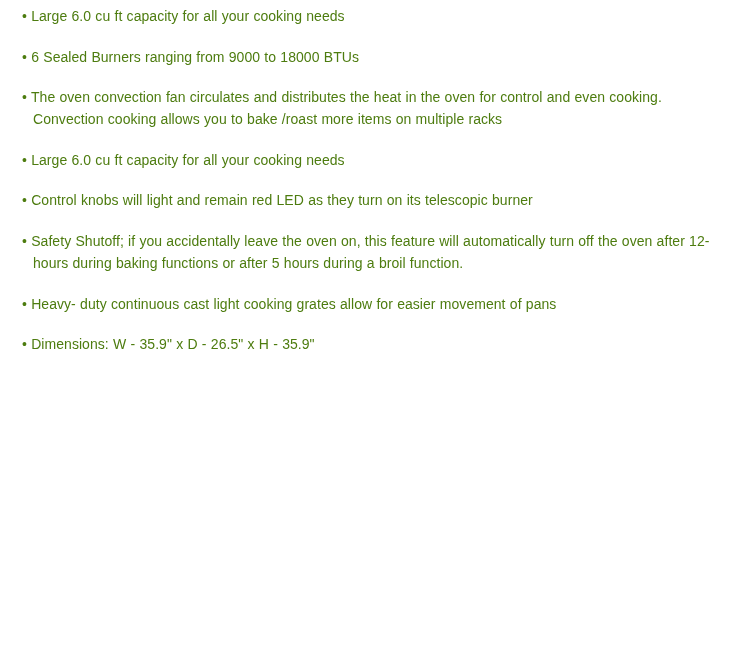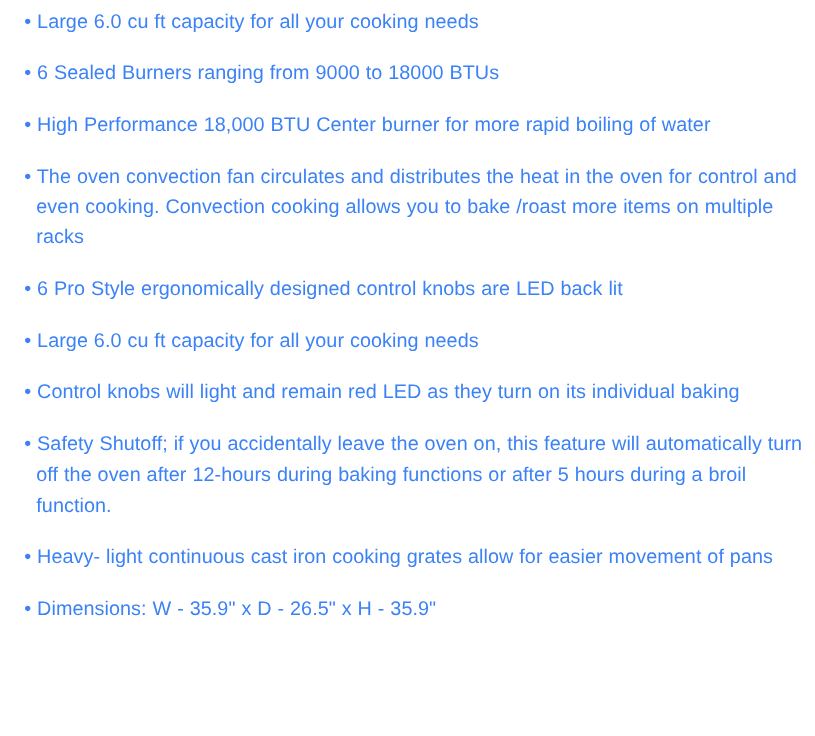--- a/index.html
+++ b/index.html
@@ -13,40 +13,38 @@
     font-family: "Liberation Sans", sans-serif;
     color: #1a1a1a;
     overflow: hidden;
   }
   #feature-list {
     padding: 6px 10px 0 22px;
     box-sizing: border-box;
     width: 741px;
   }
   .feature-item {
-    font-size: 18px;
+    font-size: 14px;
     line-height: 1.55;
-    color: #3b82f6;
+    color: #4d7c0f;
     margin: 0 0 19px 0;
     text-indent: -11px;
     padding-left: 11px;
     letter-spacing: 0.05px;
     word-spacing: 0.3px;
   }
   .feature-item:last-child {
     margin-bottom: 0;
   }
 </style>
 </head>
 <body>
 
 <div id="feature-list">
   <p class="feature-item">• Large 6.0 cu ft capacity for all your cooking needs</p>
   <p class="feature-item">• 6 Sealed Burners ranging from 9000 to 18000 BTUs</p>
-  <p class="feature-item">• High Performance 18,000 BTU Center burner for more rapid boiling of water</p>
   <p class="feature-item">• The oven convection fan circulates and distributes the heat in the oven for control and even cooking. Convection cooking allows you to bake /roast more items on multiple racks</p>
-  <p class="feature-item">• 6 Pro Style ergonomically designed control knobs are LED back lit</p>
   <p class="feature-item">• Large 6.0 cu ft capacity for all your cooking needs</p>
-  <p class="feature-item">• Control knobs will light and remain red LED as they turn on its individual baking</p>
+  <p class="feature-item">• Control knobs will light and remain red LED as they turn on its telescopic burner</p>
   <p class="feature-item">• Safety Shutoff; if you accidentally leave the oven on, this feature will automatically turn off the oven after 12-hours during baking functions or after 5 hours during a broil function.</p>
-  <p class="feature-item">• Heavy- light continuous cast iron cooking grates allow for easier movement of pans</p>
+  <p class="feature-item">• Heavy- duty continuous cast light cooking grates allow for easier movement of pans</p>
   <p class="feature-item">• Dimensions: W - 35.9" x D - 26.5" x H - 35.9"</p>
 </div>
 
 </body></html>

